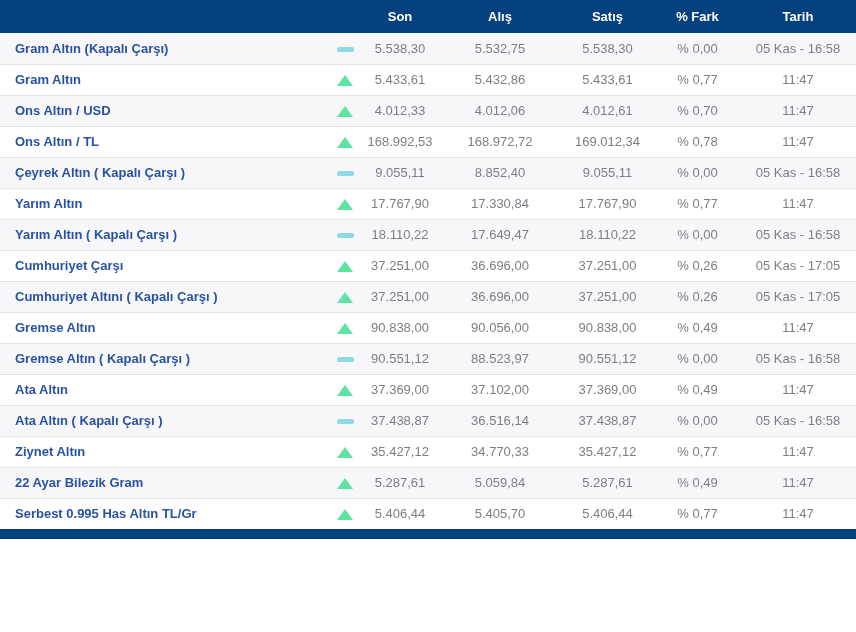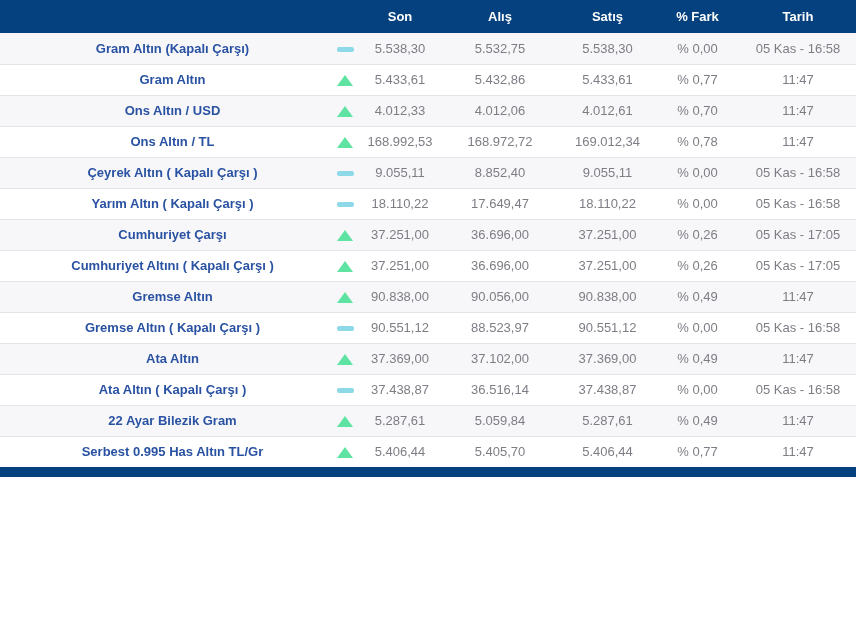--- a/index.html
+++ b/index.html
@@ -31,21 +31,21 @@
     font-size:13px;
     padding:0;
   }
   tbody tr{height:31px;border-top:1px solid var(--row-border);}
   tbody tr:first-child{border-top:none;}
   tbody tr:nth-child(odd){background:var(--row-alt);}
   tbody tr:nth-child(even){background:#fff;}
   tbody tr{cursor:pointer;}
   td{padding:0;vertical-align:middle;}
   td.name{
-    text-align:center;
+    text-align:left;
     padding-left:15px;
     color:var(--label-blue);
     font-weight:bold;
     white-space:nowrap;
     overflow:hidden;
   }
   td.num{text-align:center;color:var(--value-gray);white-space:nowrap;}
   td.icon-cell{text-align:center;}
   .trend{display:inline-block;vertical-align:middle;}
   .trend-up{
@@ -128,20 +128,29 @@
       <tr>
         <td class="name">Çeyrek Altın ( Kapalı Çarşı )</td>
         <td class="icon-cell"><span class="trend trend-flat"></span></td>
         <td class="num">9.055,11</td>
         <td class="num">8.852,40</td>
         <td class="num">9.055,11</td>
         <td class="num">% 0,00</td>
         <td class="num">05 Kas - 16:58</td>
       </tr>
       <tr>
+        <td class="name">Yarım Altın</td>
+        <td class="icon-cell"><span class="trend trend-up"></span></td>
+        <td class="num">17.767,90</td>
+        <td class="num">17.330,84</td>
+        <td class="num">17.767,90</td>
+        <td class="num">% 0,77</td>
+        <td class="num">11:47</td>
+      </tr>
+      <tr>
         <td class="name">Yarım Altın ( Kapalı Çarşı )</td>
         <td class="icon-cell"><span class="trend trend-flat"></span></td>
         <td class="num">18.110,22</td>
         <td class="num">17.649,47</td>
         <td class="num">18.110,22</td>
         <td class="num">% 0,00</td>
         <td class="num">05 Kas - 16:58</td>
       </tr>
       <tr>
         <td class="name">Cumhuriyet Çarşı</td>
@@ -189,20 +198,29 @@
         <td class="num">11:47</td>
       </tr>
       <tr>
         <td class="name">Ata Altın ( Kapalı Çarşı )</td>
         <td class="icon-cell"><span class="trend trend-flat"></span></td>
         <td class="num">37.438,87</td>
         <td class="num">36.516,14</td>
         <td class="num">37.438,87</td>
         <td class="num">% 0,00</td>
         <td class="num">05 Kas - 16:58</td>
+      </tr>
+      <tr>
+        <td class="name">Ziynet Altın</td>
+        <td class="icon-cell"><span class="trend trend-up"></span></td>
+        <td class="num">35.427,12</td>
+        <td class="num">34.770,33</td>
+        <td class="num">35.427,12</td>
+        <td class="num">% 0,77</td>
+        <td class="num">11:47</td>
       </tr>
       <tr>
         <td class="name">22 Ayar Bilezik Gram</td>
         <td class="icon-cell"><span class="trend trend-up"></span></td>
         <td class="num">5.287,61</td>
         <td class="num">5.059,84</td>
         <td class="num">5.287,61</td>
         <td class="num">% 0,49</td>
         <td class="num">11:47</td>
       </tr>

